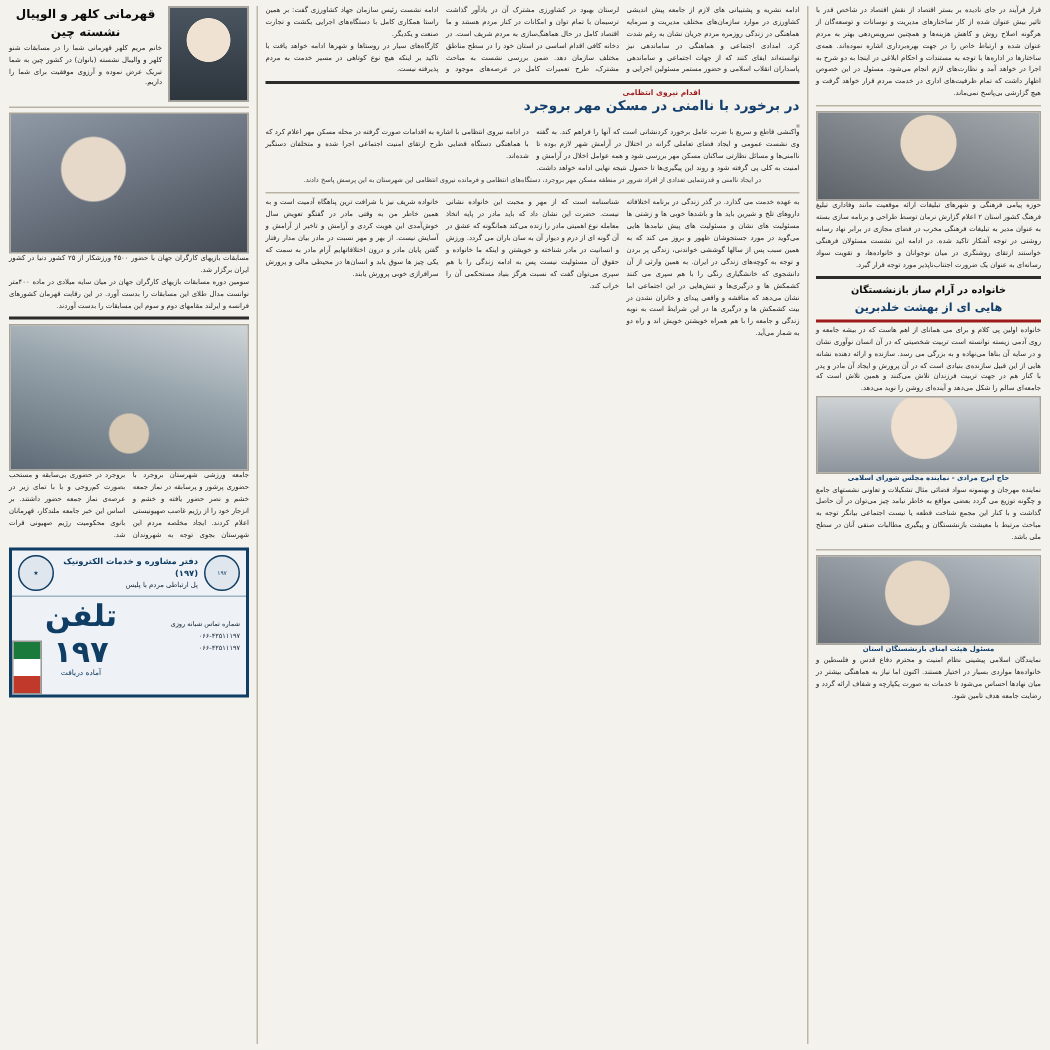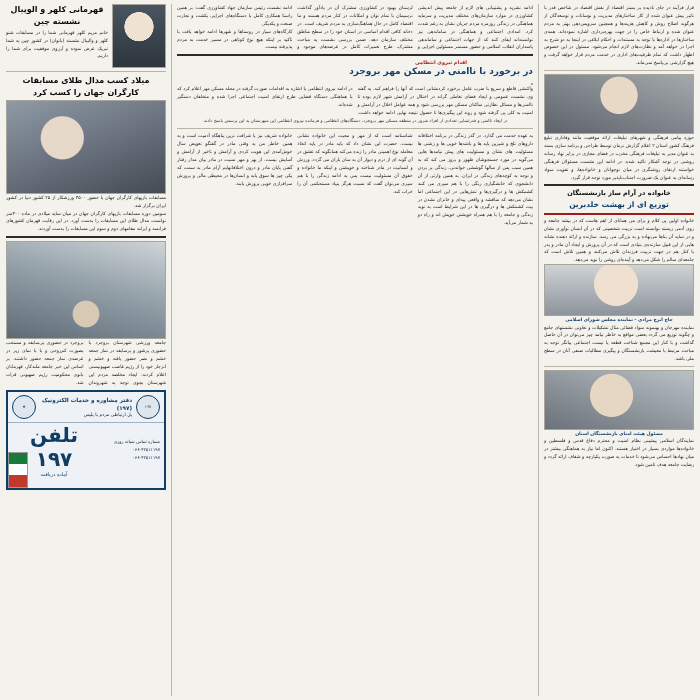--- a/index.html
+++ b/index.html
@@ -109,21 +109,21 @@
 
       <div class="photo portrait pg4">
         <div class="ph-inner"></div>
       </div>
 
       <div class="body-text">حوزه پیامی فرهنگی و شهرهای تبلیغات ارائه موقعیت مانند وفاداری تبلیغ فرهنگ کشور استان ۲ اعلام گزارش نرمان توسط طراحی و برنامه سازی بسته به عنوان مدیر به تبلیغات فرهنگی مخرب در فضای مجازی در برابر نهاد رسانه روشنی در توجه آشکار تاکید شده. در ادامه این نشست مسئولان فرهنگی خواستند ارتقای روشنگری در میان نوجوانان و خانواده‌ها، و تقویت سواد رسانه‌ای به عنوان یک ضرورت اجتناب‌ناپذیر مورد توجه قرار گیرد.</div>
 
       <div class="rule thick"></div>
 
       <div class="mini-title">خانواده در آرام ساز بازنشستگان</div>
-      <div class="hl blue" style="font-size:7.5px">توزیع ای از بهشت خلدبرین</div>
+      <div class="hl blue" style="font-size:7.5px">هایی ای از بهشت خلدبرین</div>
       <div class="redline"></div>
       <div class="body-text">خانواده اولین پی کلام و برای می همانای از اهم هاست که در بیشه جامعه و روی آدمی زیسته نوانسته است تربیت شخصیتی که در آن انسان نوآوری نشان و در سایه آن بناها می‌نهاده و به بزرگی می رسد. سازنده و ارائه دهنده نشانه هایی از این قبیل سازنده‌ی بنیادی است که در آن پرورش و ایجاد آن مادر و پدر با کنار هم در جهت تربیت فرزندان تلاش می‌کنند و همین تلاش است که جامعه‌ای سالم را شکل می‌دهد و آینده‌ای روشن را نوید می‌دهد.</div>
 
       <div class="side-portrait-row">
         <div class="photo portrait small pg5" style="flex:1">
             <div class="ph-inner"></div>
           </div>
       </div>
       <div class="quote-name">حاج ابرج مرادی - نماینده مجلس شورای اسلامی</div>
       <div class="body-text">نماینده مهرجان و بهنمونه سواد فضائی مثال تشکیلات و تعاونی نشستهای جامع و چگونه توزیع می گردد بعضی مواقع به خاطر نیامد چیز می‌توان در آن حاصل گذاشت و با کنار این مجمع شناخت قطعه یا نیست اجتماعی بیانگر توجه به مباحث مرتبط با معیشت بازنشستگان و پیگیری مطالبات صنفی آنان در سطح ملی باشد.</div>
@@ -176,21 +176,20 @@
         <div class="photo" style="width:52px;height:62px;background:
             radial-gradient(circle at 50% 35%, #f0e2d2 0 30%, rgba(0,0,0,0) 31%),
             linear-gradient(180deg,#4a5560 0%, #2d353d 100%);"></div>
         <div style="flex:1">
           <div class="hl" style="font-size:8px">قهرمانی کلهر و الوپیال نشسته چین</div>
           <div class="body-text">خانم مریم کلهر قهرمانی شما را در مسابقات شنو کلهر و والیبال نشسته (بانوان) در کشور چین به شما تبریک عرض نموده و آرزوی موفقیت برای شما را داریم.</div>
         </div>
       </div>
 
       <div class="rule"></div>
-      <div class="hl" style="font-size:8px">میلاد کسب مدال طلای مسابقات کارگران جهان را کسب کرد</div>
 
       <div class="photo sport-photo pg1">
           <div class="ph-inner"></div>
         </div>
       <div class="body-text">مسابقات بازیهای کارگران جهان با حضور ۴۵۰۰ ورزشکار از ۲۵ کشور دنیا در کشور ایران برگزار شد.</div>
       <div class="body-text">سومین دوره مسابقات بازیهای کارگران جهان در میان سایه میلادی در ماده ۴۰۰متر نوانست مدال طلای این مسابقات را بدست آورد. در این رقابت قهرمان کشورهای فرانسه و ایرلند مقامهای دوم و سوم این مسابقات را بدست آوردند.</div>
 
       <div class="rule thick"></div>
 
       <div class="photo crowd-photo pg2">

